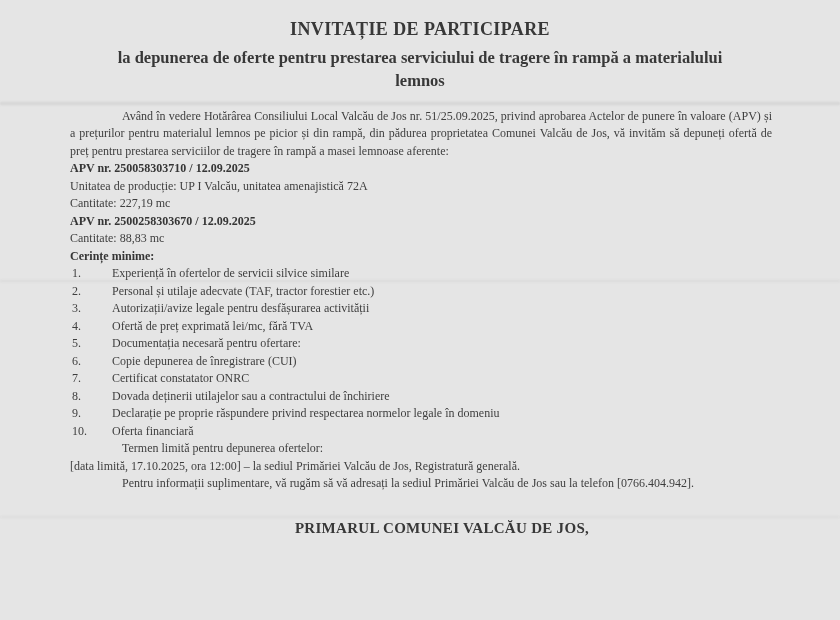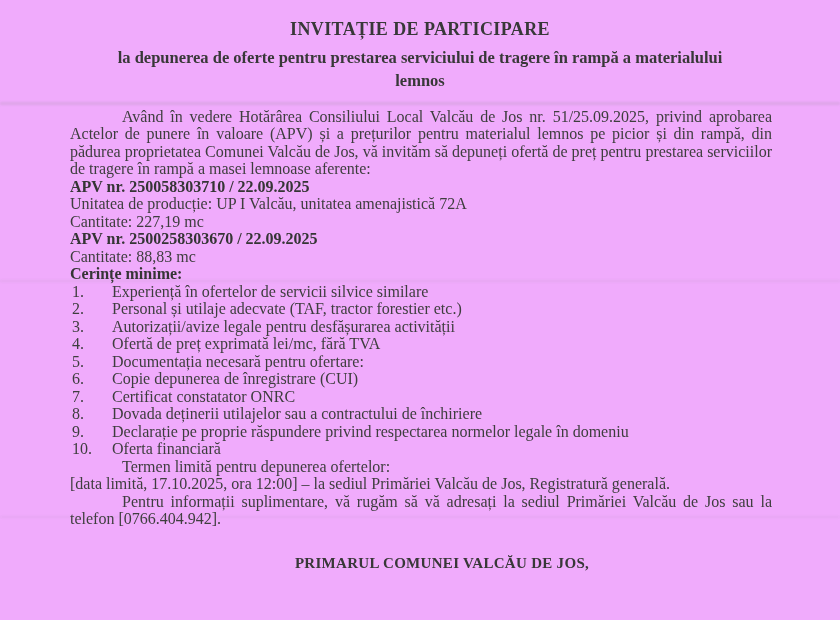--- a/index.html
+++ b/index.html
@@ -1,20 +1,20 @@
 <!DOCTYPE html>
 <html><head>
 <meta charset="utf-8">
 <style>
   html, body { margin: 0; padding: 0; background: #ffffff; }
   .page {
     position: relative;
     width: 840px;
     height: 620px;
-    background: #f0abfc;
+    background: #e5e5e5;
     font-family: "Liberation Serif", "DejaVu Serif", serif;
     color: #3e3e3e;
     overflow: hidden;
   }
   .header { padding-top: 19px; text-align: center; }
   .title {
     font-size: 18px;
     font-weight: bold;
     letter-spacing: 0.4px;
     color: #383838;
@@ -22,21 +22,21 @@
   .subtitle {
     font-size: 16.5px;
     font-weight: bold;
     max-width: 640px;
     margin: 6px auto 12px;
     line-height: 1.42;
     color: #383838;
   }
   .body {
     margin: 15px 68px 0 70px;
-    font-size: 16px;
+    font-size: 12px;
     line-height: 17.5px;
   }
   .intro {
     margin: 0;
     text-align: justify;
     text-indent: 52px;
   }
   .apv-heading { font-weight: bold; color: #353535; }
   .plain-line { }
   .req-heading { font-weight: bold; color: #353535; }
@@ -77,27 +77,27 @@
   <div class="header">
     <div class="title">INVITAȚIE DE PARTICIPARE</div>
     <div class="subtitle">la depunerea de oferte pentru prestarea serviciului de tragere în rampă a materialului lemnos</div>
   </div>
 
   <div class="body">
 
     <p class="intro para">Având în vedere Hotărârea Consiliului Local Valcău de Jos nr. 51/25.09.2025, privind aprobarea Actelor de punere în valoare (APV) și a prețurilor pentru materialul lemnos pe picior și din rampă, din pădurea proprietatea Comunei Valcău de Jos, vă invităm să depuneți ofertă de preț pentru prestarea serviciilor de tragere în rampă a masei lemnoase aferente:</p>
 
     <div>
-      <div class="apv-heading">APV nr. 250058303710 / 22.09.2025</div>
+      <div class="apv-heading">APV nr. 250058303710 / 12.09.2025</div>
       <div class="plain-line">Unitatea de producție: UP I Valcău, unitatea amenajistică 72A</div>
       <div class="plain-line">Cantitate: 227,19 mc</div>
     </div>
 
     <div>
-      <div class="apv-heading">APV nr. 2500258303670 / 22.09.2025</div>
+      <div class="apv-heading">APV nr. 2500258303670 / 12.09.2025</div>
       <div class="plain-line">Cantitate: 88,83 mc</div>
     </div>
 
     <div class="req-heading">Cerințe minime:</div>
 
     <div>
       <div class="req-row">
         <span class="req-num">1.</span>
         <span class="req-text">Experiență în ofertelor de servicii silvice similare</span>
       </div>

